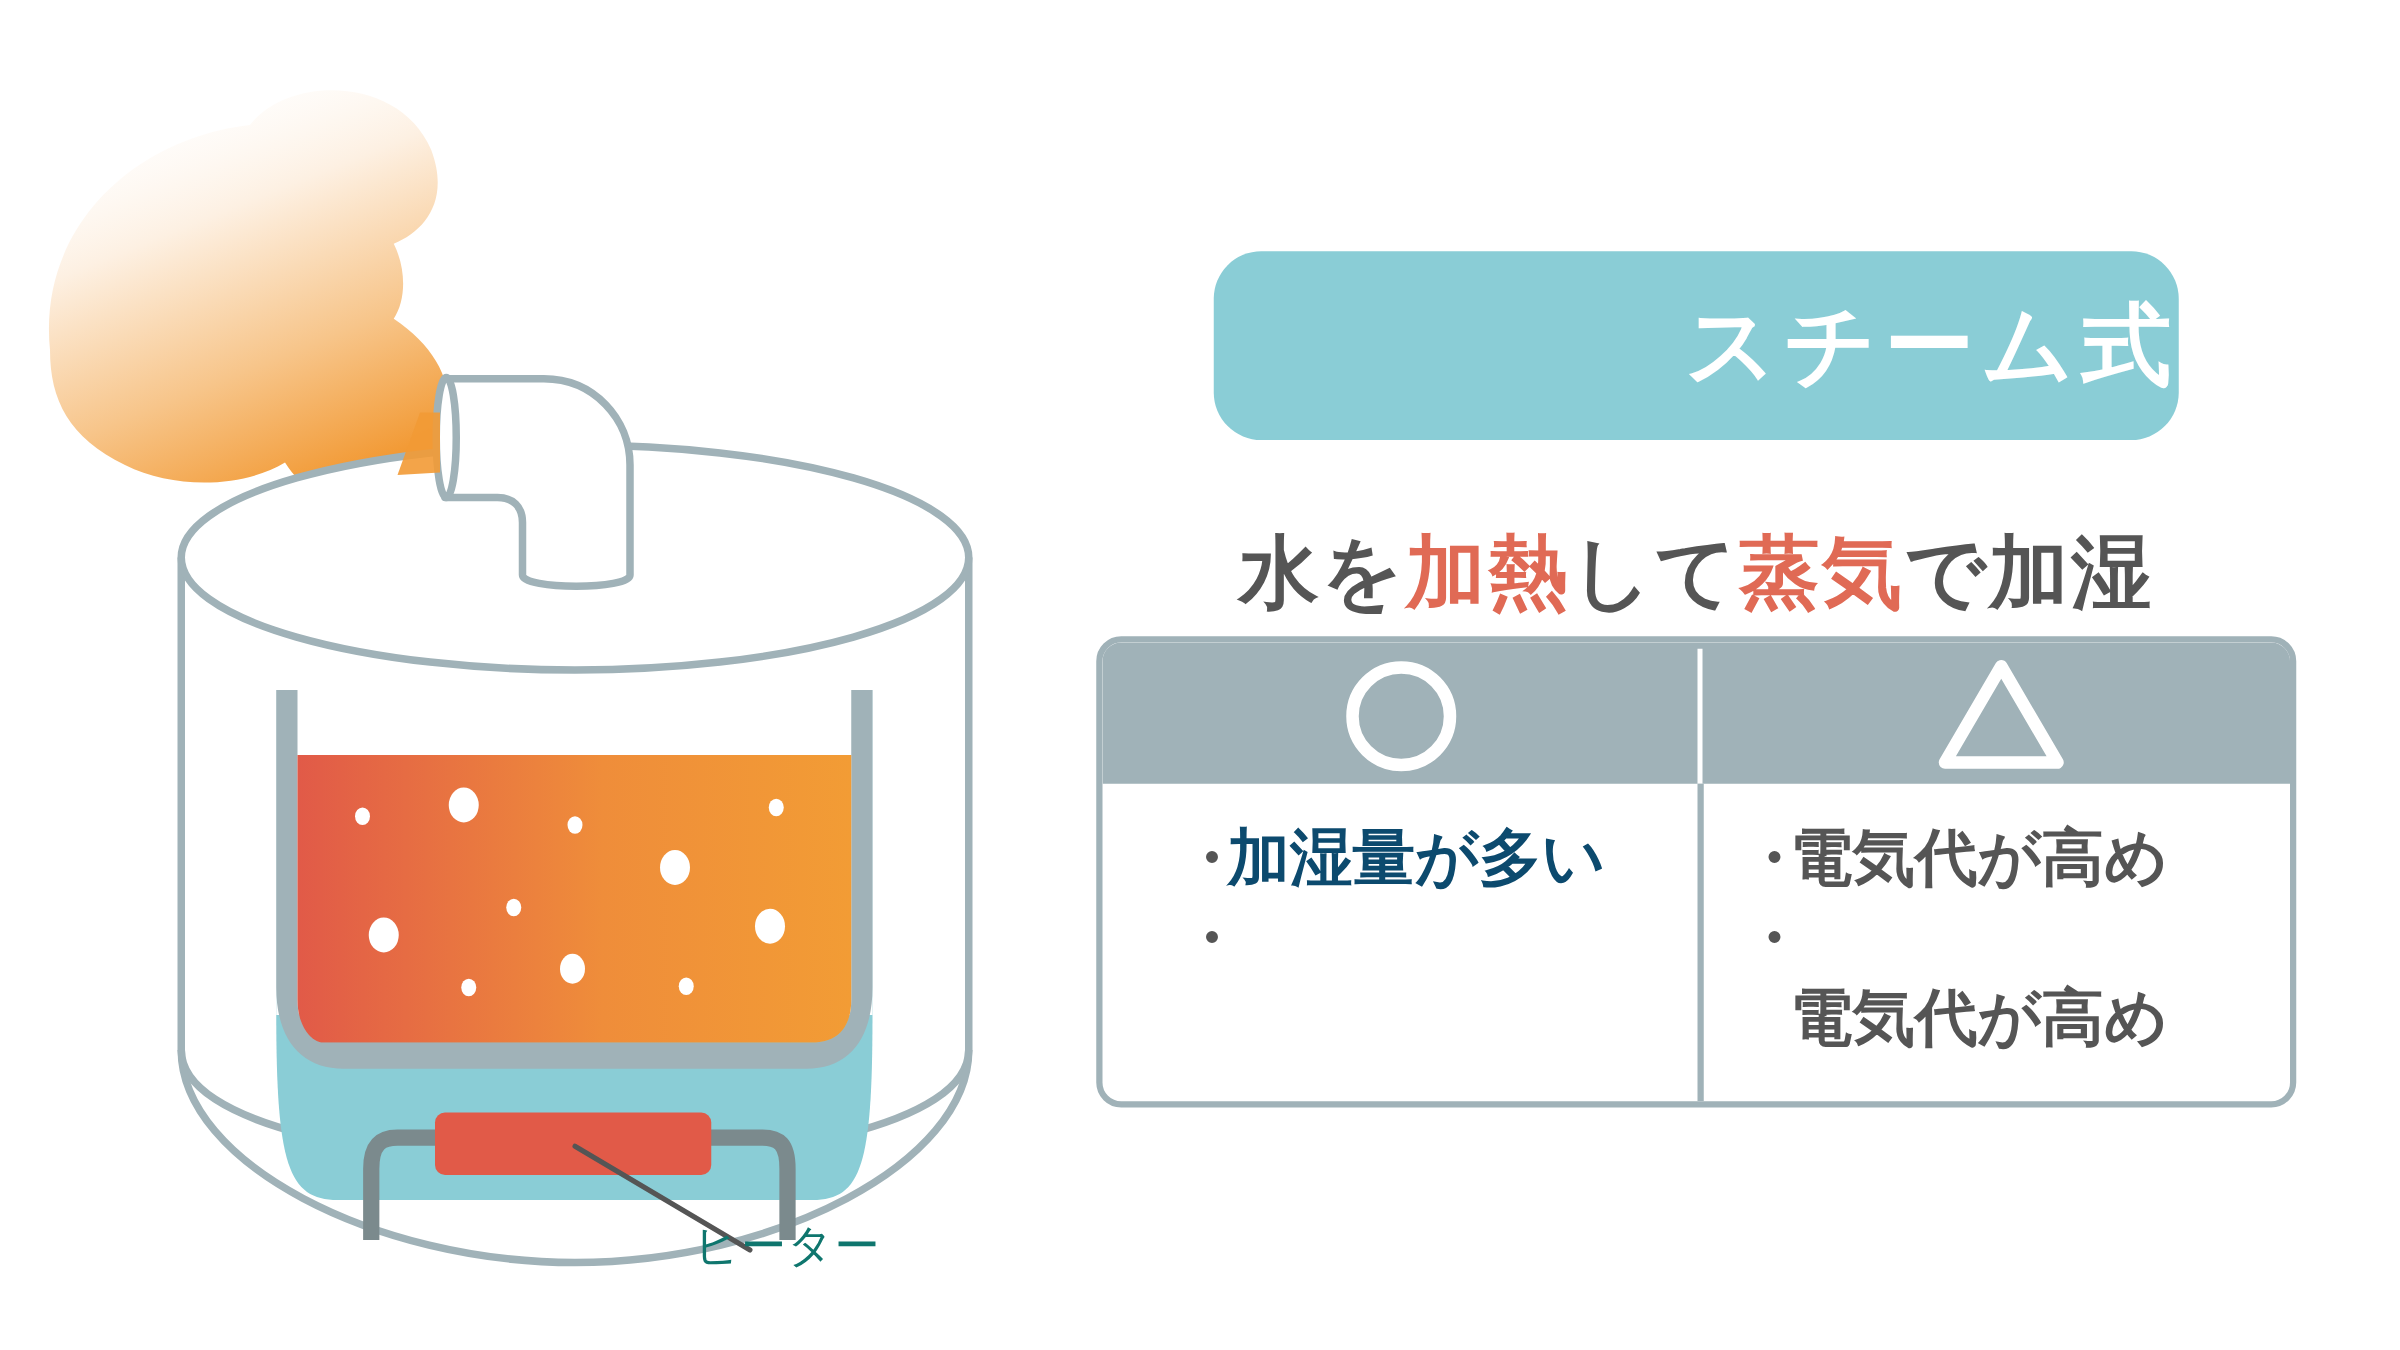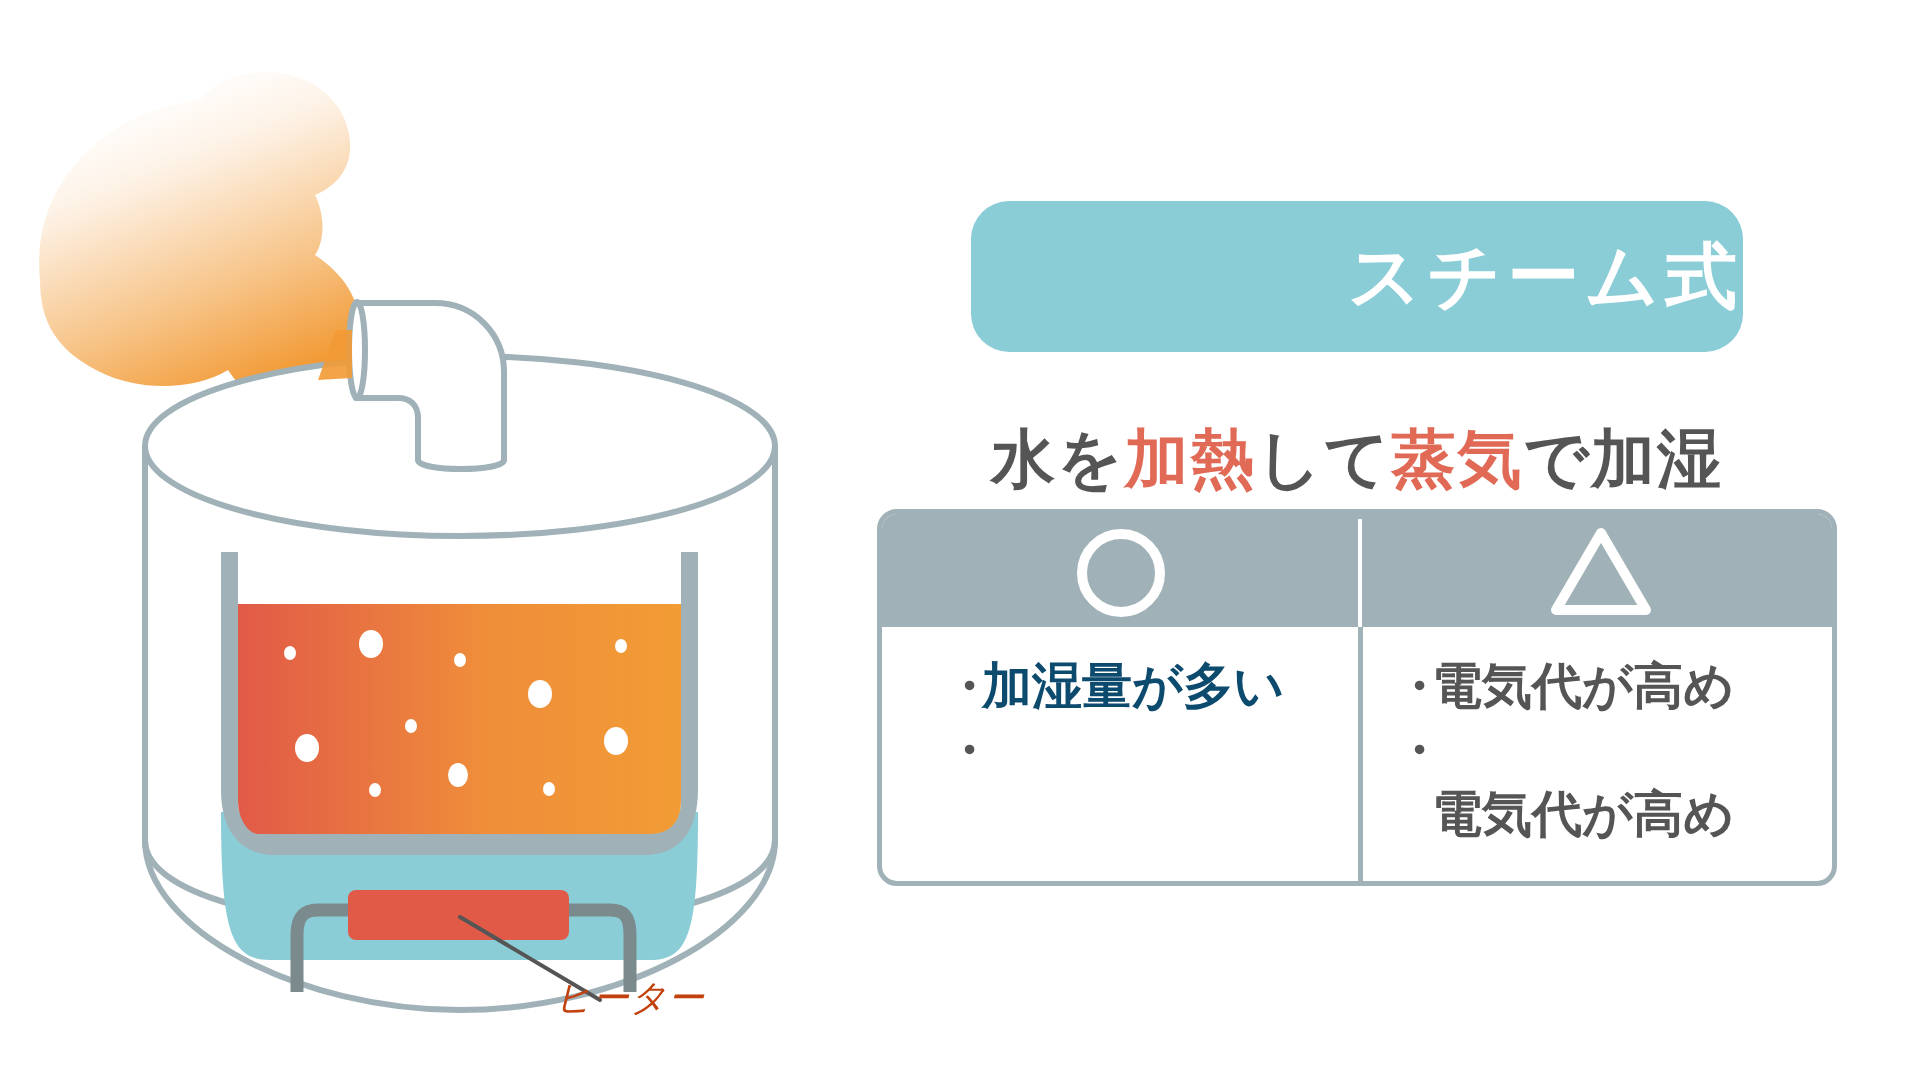--- a/index.html
+++ b/index.html
@@ -4,21 +4,21 @@
   <style>
     html, body { margin: 0; padding: 0; }
     body {
       width: 1920px; height: 1080px; position: relative; overflow: hidden;
       background: #ffffff;
       font-family: "DejaVu Sans", "Liberation Sans", sans-serif;
     }
     .illustration { position: absolute; left: 0; top: 0; width: 960px; height: 1080px; }
     .heater-label {
       position: absolute; left: 555px; top: 978px;
-      font-size: 36px; color: #c2410c; letter-spacing: 1px; line-height: 40px; font-style: italic;
+      font-size: 36px; color: #0f766e; letter-spacing: 1px; line-height: 40px;
     }
     .title-banner {
       position: absolute; left: 971px; top: 201px; width: 772px; height: 151px;
       background: #8acdd6; border-radius: 38px;
       display: flex; align-items: center; justify-content: flex-end;
     }
     .title-text {
       color: #ffffff; font-size: 72px; font-weight: bold; letter-spacing: 6px;
     }
     .subtitle {

